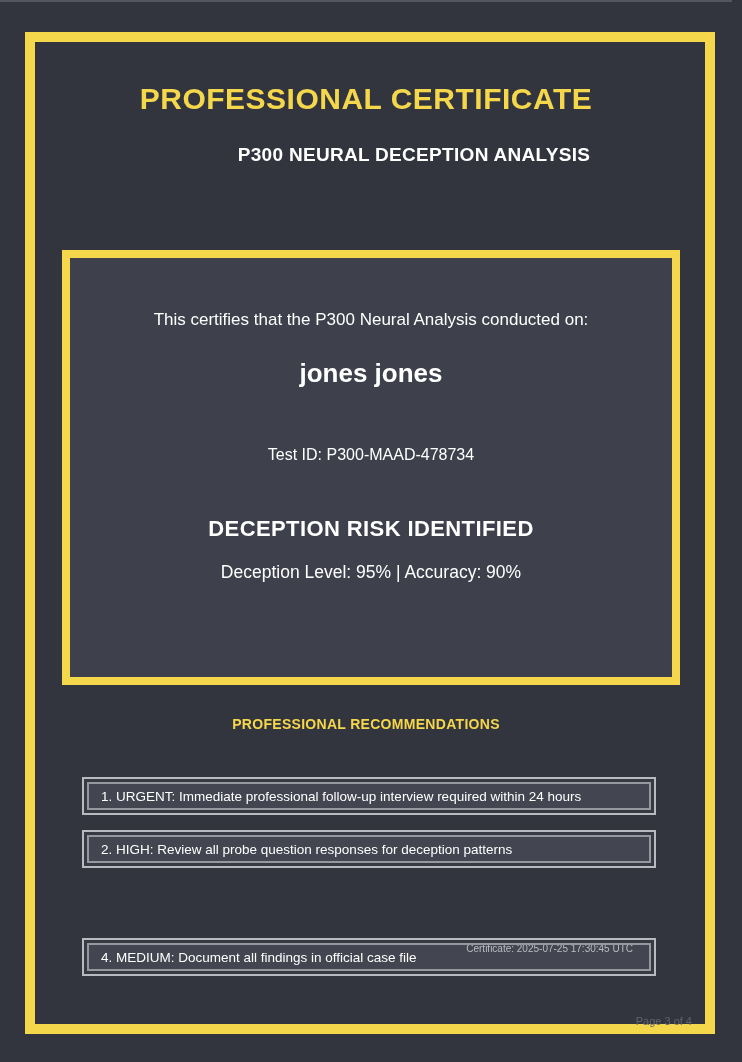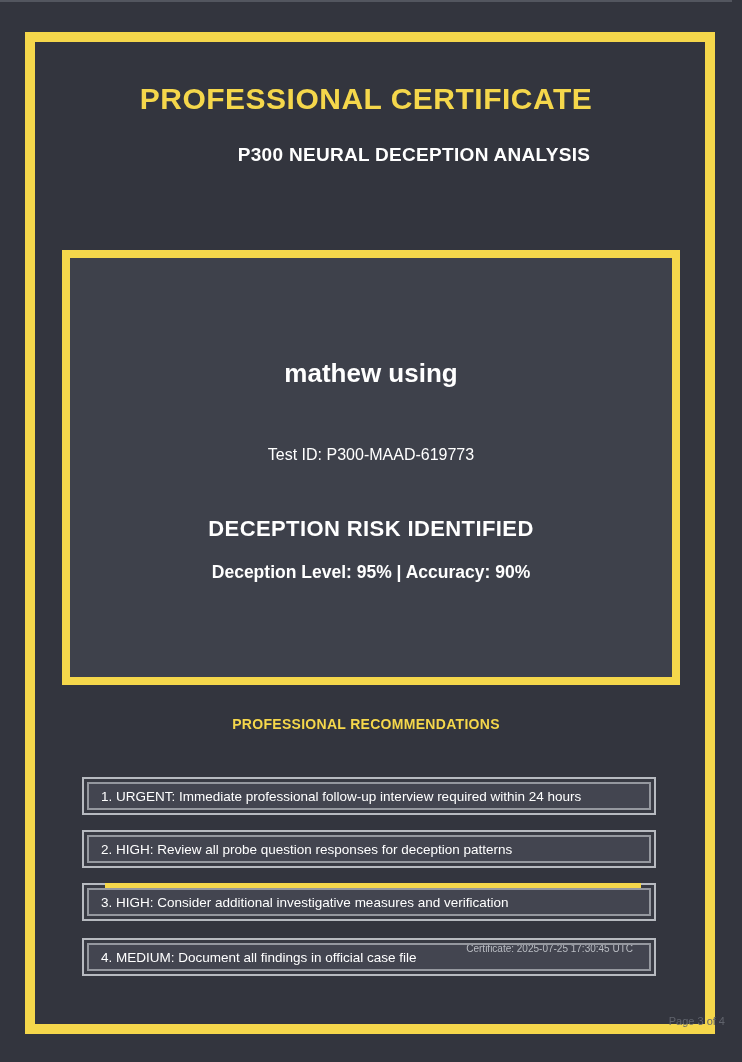--- a/index.html
+++ b/index.html
@@ -29,21 +29,21 @@
   .certbox{
     position:absolute;left:62px;top:250px;width:618px;height:435px;
     border:8px solid var(--accent-yellow);background:var(--panel-bg);box-sizing:border-box;
   }
   .certbox .cline{position:absolute;left:0;width:100%;text-align:center;color:#ffffff;}
   .intro{top:52px;font-size:17px;}
   .subject{top:100px;font-size:26px;font-weight:bold;color:var(--accent-yellow);}
   .tdate{top:160px;font-size:16px;}
   .tid{top:188px;font-size:16px;}
   .risk{top:258px;font-size:22px;font-weight:bold;color:var(--risk-red);letter-spacing:.4px;}
-  .metrics{top:304px;font-size:17.5px;font-weight:bold;}
+  .metrics{top:304px;font-size:17.5px;font-weight:normal;}
   .method{top:376px;font-size:13.5px;font-weight:bold;}
   .recheading{top:716px;color:var(--accent-yellow);font-size:14px;font-weight:bold;letter-spacing:.3px;}
   .rec{
     position:absolute;left:82px;width:574px;height:38px;box-sizing:border-box;
     border:2px solid var(--border-light);background:#383a43;padding:3px;
   }
   .rec-inner{
     position:relative;width:100%;height:100%;box-sizing:border-box;
     border:2px solid var(--border-mid);background:var(--item-bg);
     color:#ffffff;font-size:13.5px;padding:5px 20px 0 12px;
@@ -56,55 +56,52 @@
   .highlight-strip{
     position:absolute;top:-2px;left:21px;width:536px;height:5px;
     background:var(--accent-yellow);z-index:2;
   }
   .cert-note{
     position:absolute;top:-2px;right:16px;font-size:10px;color:var(--note-gray);
     z-index:3;
   }
   .pagefoot{
     position:absolute;top:1015px;left:0;width:692px;text-align:right;
-    font-size:11px;color:var(--muted-gray);z-index:5;margin-left:33px;
+    font-size:11px;color:var(--muted-gray);z-index:5;
   }
 </style>
 </head>
 <body>
 
 <div class="screen">
   <div class="topline"></div>
 
   <div class="frame"></div>
 
   <div class="center-line title">PROFESSIONAL CERTIFICATE</div>
   <div class="center-line subtitle">P300 NEURAL DECEPTION ANALYSIS</div>
 
   <div class="certbox">
-    <div class="cline subject">mathew using</div>
-    <div class="cline tid">Test ID: P300-MAAD-619773</div>
+    <div class="cline intro">This certifies that the P300 Neural Analysis conducted on:</div>
+    <div class="cline subject">jones jones</div>
+    <div class="cline tid">Test ID: P300-MAAD-478734</div>
     <div class="cline risk">DECEPTION RISK IDENTIFIED</div>
     <div class="cline metrics">Deception Level: 95% | Accuracy: 90%</div>
   </div>
 
   <div class="center-line recheading">PROFESSIONAL RECOMMENDATIONS</div>
 
   <div class="rec rec1">
     <div class="rec-inner">1. URGENT: Immediate professional follow-up interview required within 24 hours</div>
   </div>
 
   <div class="rec rec2">
     <div class="rec-inner">2. HIGH: Review all probe question responses for deception patterns</div>
   </div>
 
-  <div class="rec rec3">
-    <div class="highlight-strip"></div>
-    <div class="rec-inner">3. HIGH: Consider additional investigative measures and verification</div>
-  </div>
 
   <div class="rec rec4">
     <div class="rec-inner">
       <span>4. MEDIUM: Document all findings in official case file</span>
       <span class="cert-note">Certificate: 2025-07-25 17:30:45 UTC</span>
     </div>
   </div>
 
   <div class="pagefoot">Page 3 of 4</div>
 </div>

